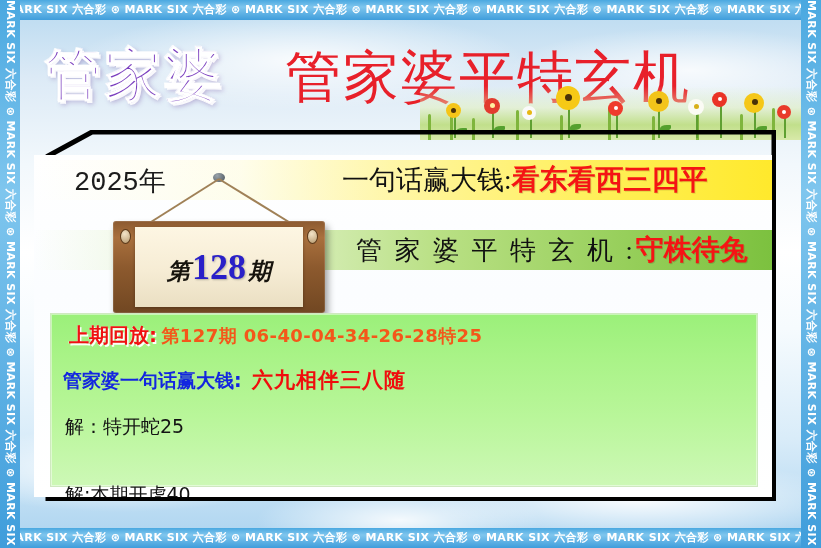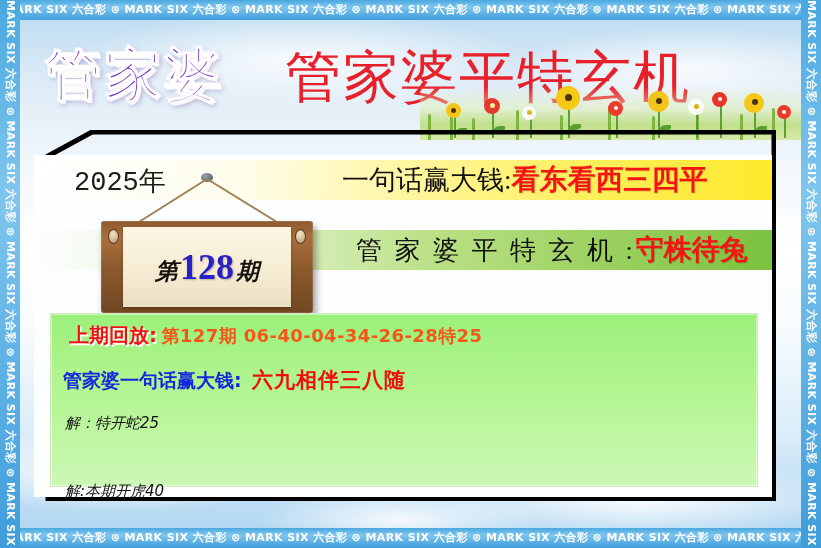--- a/index.html
+++ b/index.html
@@ -99,21 +99,21 @@
   }
   .bn-txt{position:absolute;left:308px;top:0;font-family:"Liberation Serif","DejaVu Serif",serif;font-size:27px;color:#111;}
   .bn-txt2{position:absolute;left:322px;top:0;font-family:"Liberation Serif","DejaVu Serif",serif;font-size:26px;color:#111;letter-spacing:3px;}
   .bn-hl{
     font-family:"DejaVu Sans","Liberation Sans",sans-serif;
     font-weight:bold;color:#f51414;font-size:28px;letter-spacing:0;
     text-shadow:1px 1px 0 rgba(0,0,0,.12);
   }
 
   
-  .plaque-wrap{position:absolute;left:45px;top:16px;width:260px;height:160px;}
+  .plaque-wrap{position:absolute;left:57px;top:16px;width:260px;height:160px;}
   .nail{position:absolute;left:122px;top:2px;width:12px;height:9px;border-radius:50%;
         background:radial-gradient(circle at 35% 30%,#9aa3aa,#4c565e);}
   .rope{position:absolute;left:0;top:0;}
   .plaque{
     position:absolute;left:22px;top:50px;width:212px;height:92px;
     background:linear-gradient(180deg,#8c5a30 0%,#a9703d 18%,#8d5a2e 50%,#714722 100%);
     border-radius:3px;
     box-shadow:3px 5px 7px rgba(0,0,0,.38), inset 0 0 0 1px rgba(255,255,255,.12);
   }
   .plaque .hole{position:absolute;width:9px;height:13px;border-radius:50%;
@@ -162,21 +162,21 @@
     letter-spacing:.4px;
   }
   .lab-blue{
     font-family:"DejaVu Sans",sans-serif;font-weight:bold;font-size:19px;color:#1326e0;
   }
   .val-red{
     font-family:"DejaVu Sans",sans-serif;font-weight:bold;font-size:21px;color:#f00d0d;
     letter-spacing:1px;
   }
   .plain{
-    font-family:"DejaVu Sans",sans-serif;font-size:15px;color:#131313;font-style:italic;
+    font-family:"DejaVu Sans",sans-serif;font-size:19px;color:#131313;
   }
 </style>
 </head>
 <body>
 
 <div id="stage">
 
   <div class="sky"></div>
 
   <div class="band band-top">

